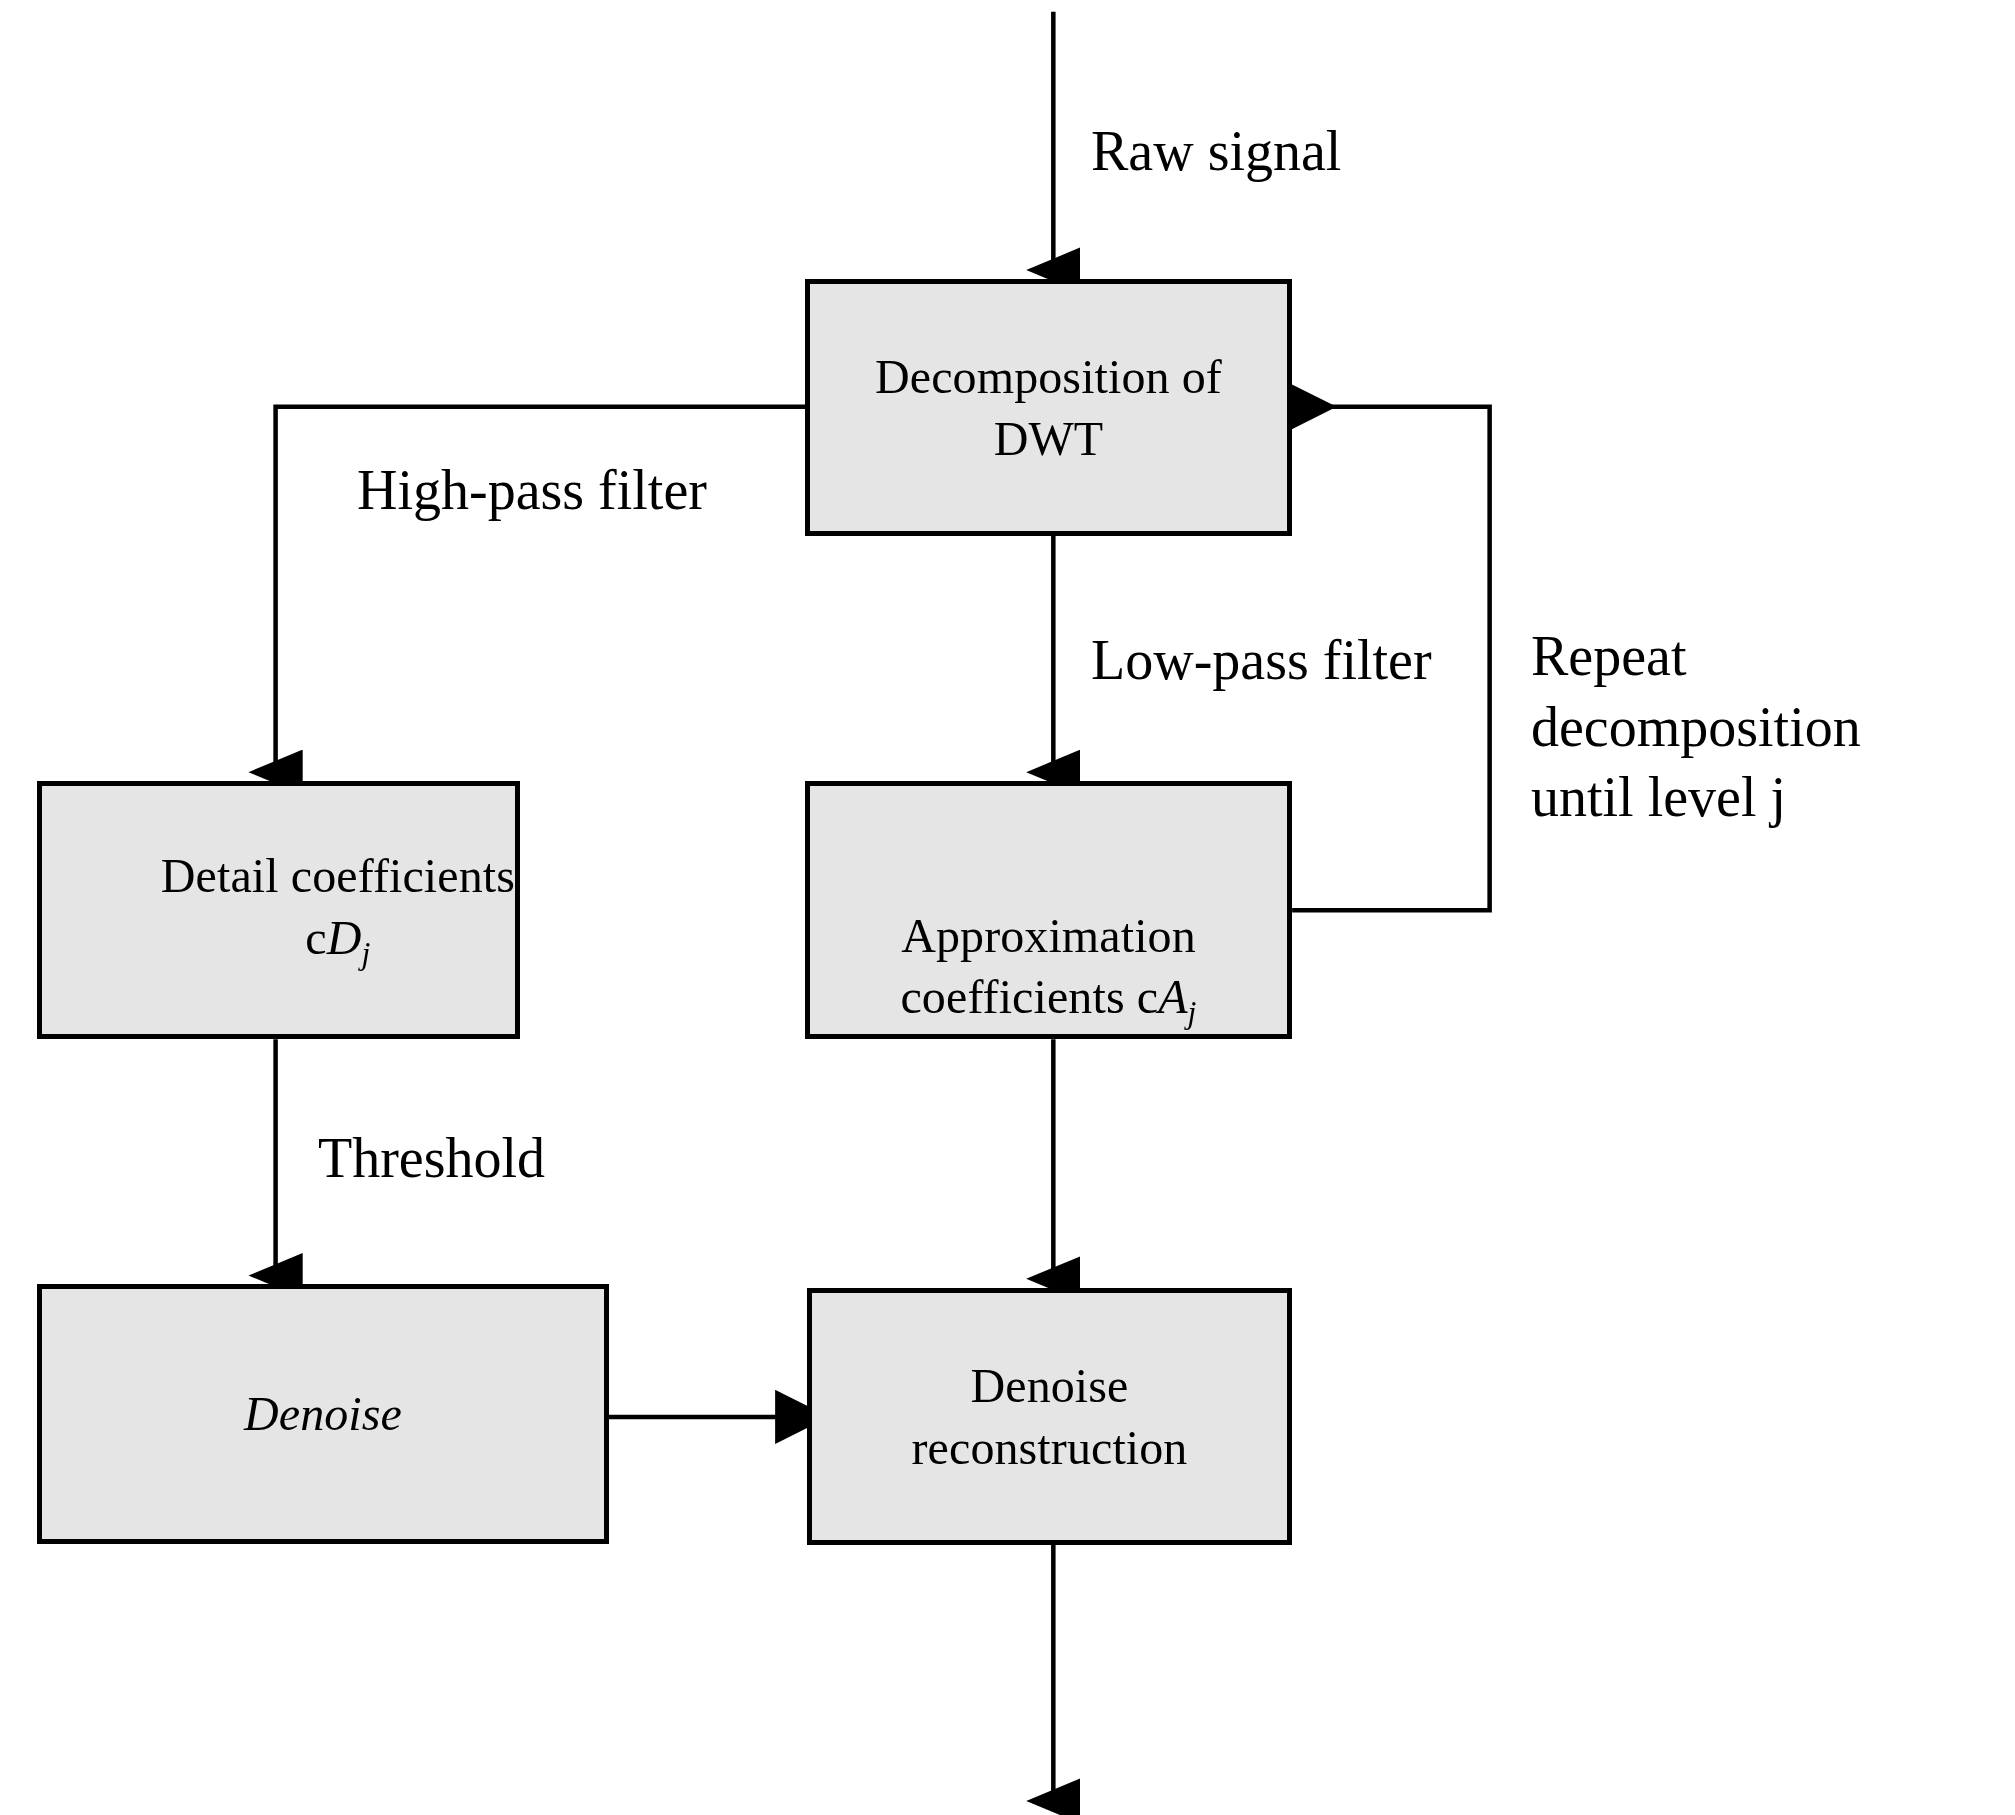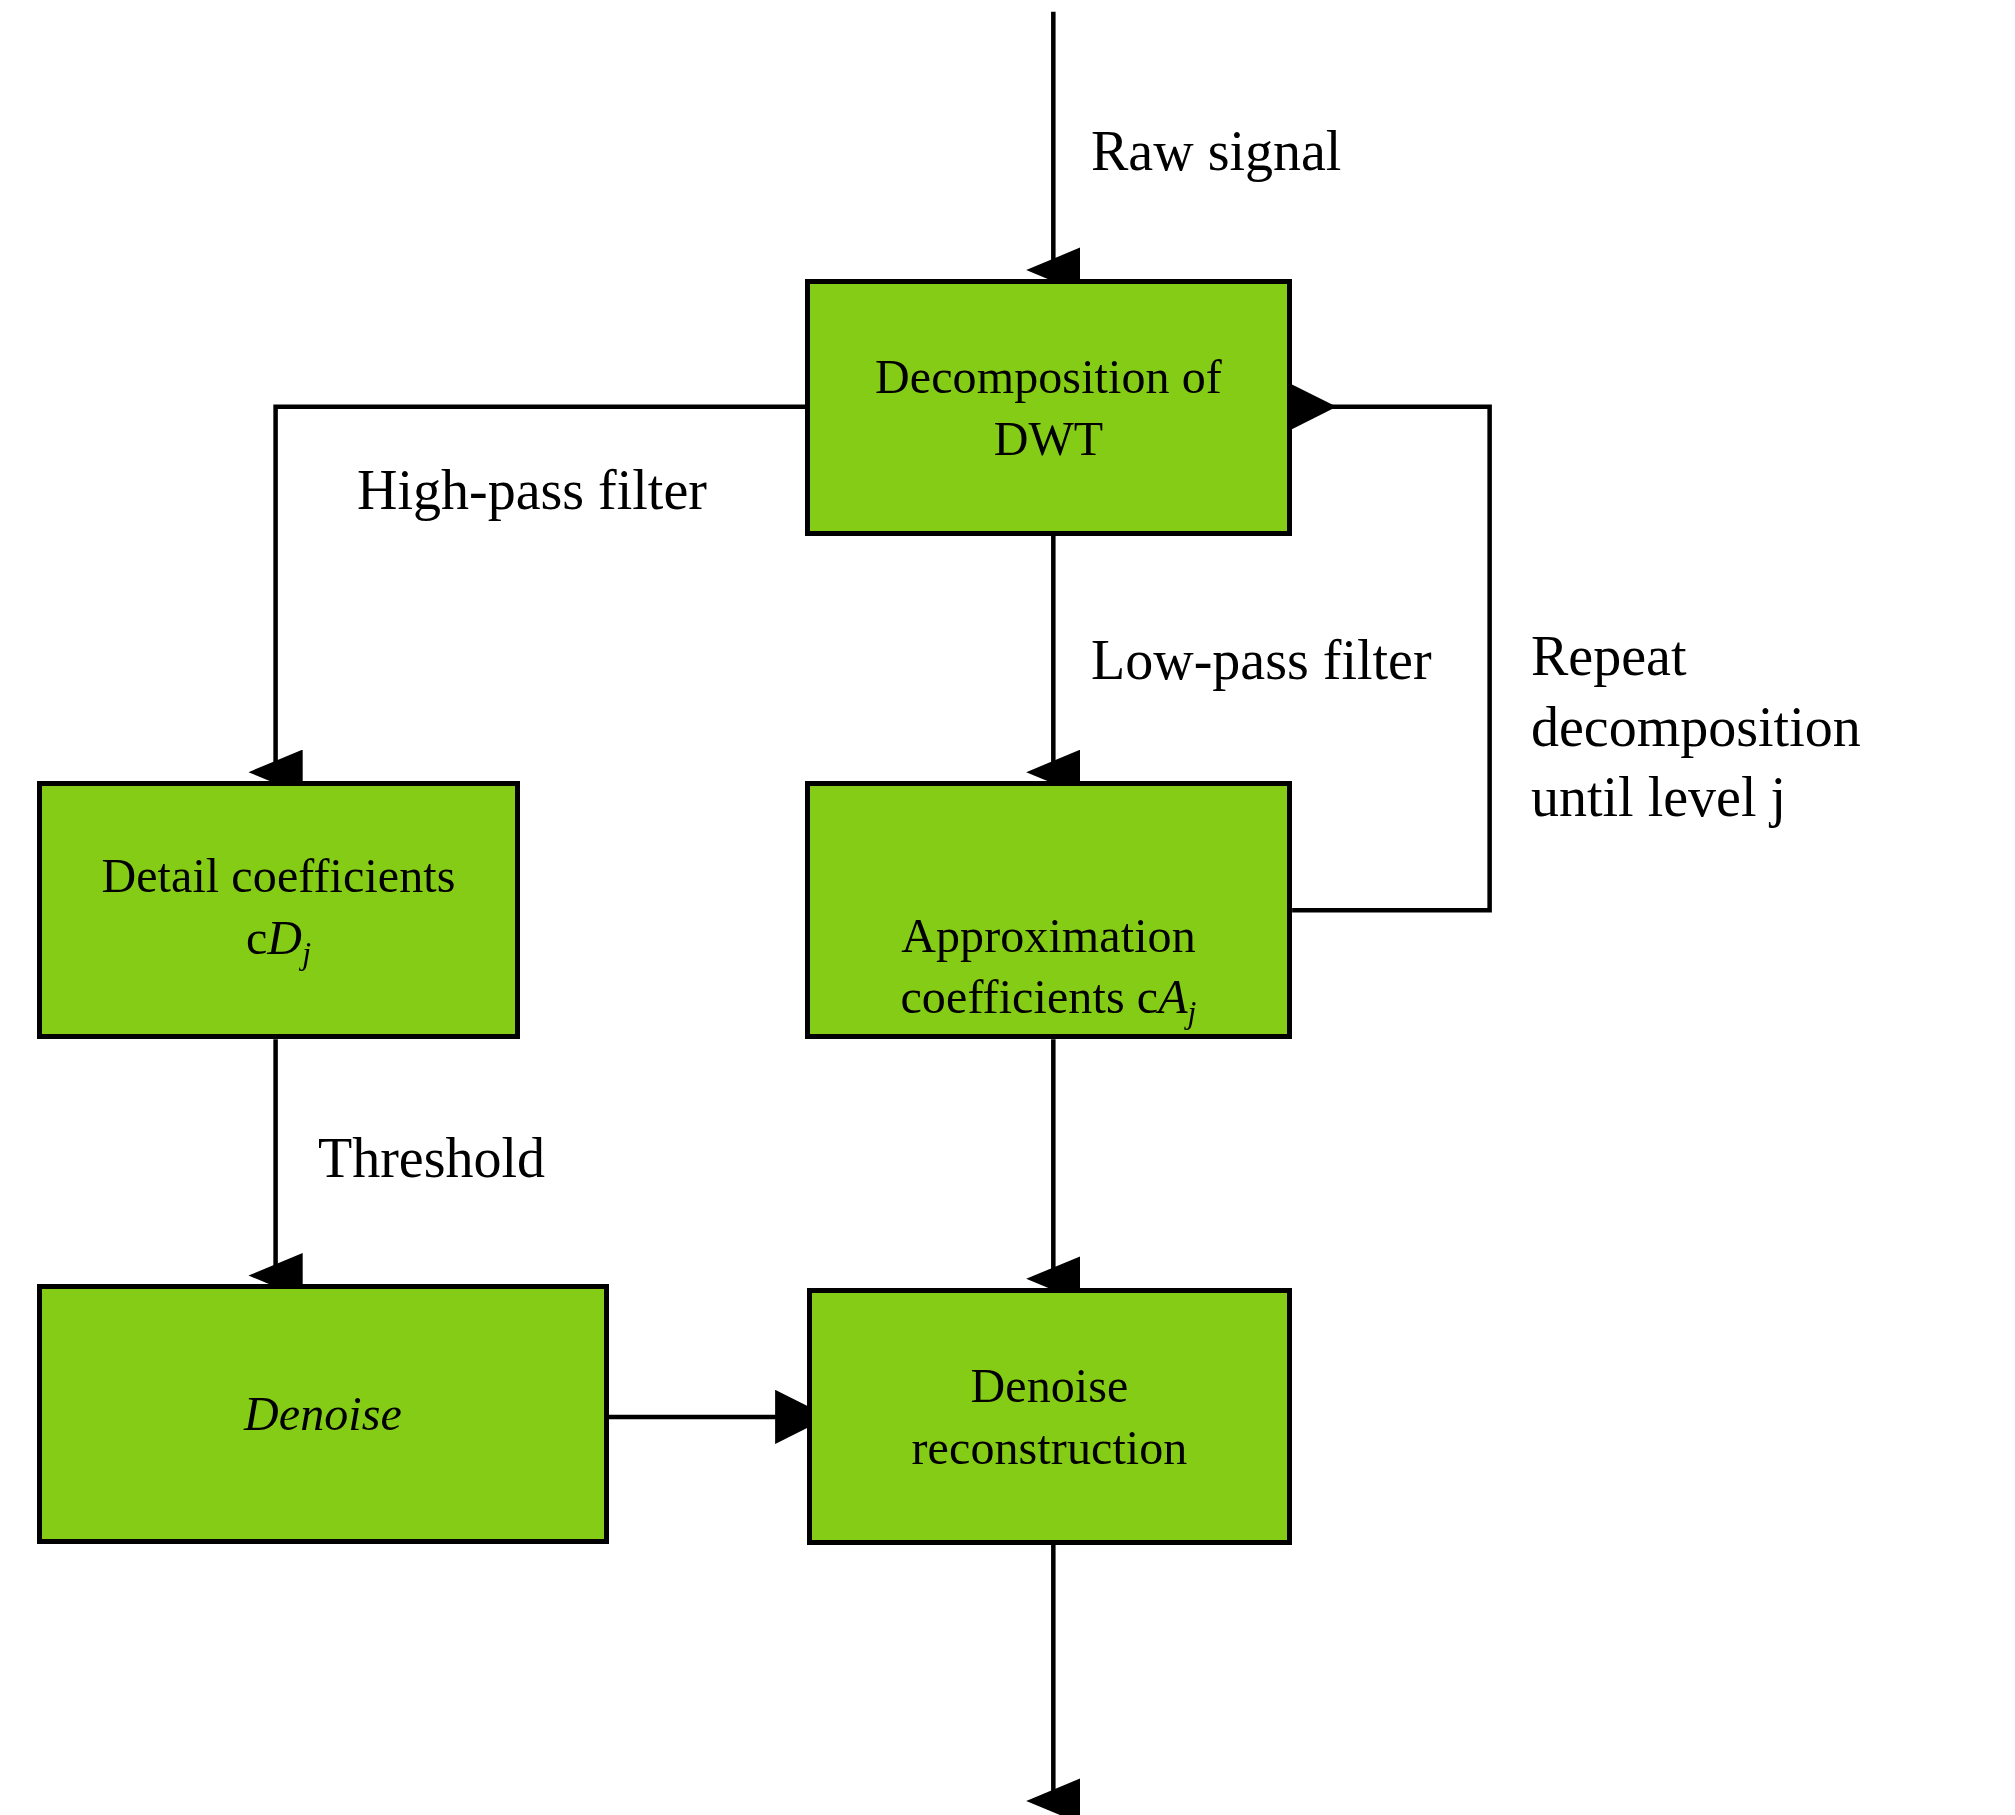--- a/index.html
+++ b/index.html
@@ -1,19 +1,19 @@
 <!DOCTYPE html>
 <html style="font-size:10.3px"><head>
 <meta charset="utf-8">
 <style>
   html,body{margin:0;padding:0;background:#ffffff;}
   body{font-family:"Liberation Serif","DejaVu Serif",serif;color:#000;}
   #stage{position:relative;width:2015px;height:1816px;background:#fff;overflow:hidden;}
   svg#wires{position:absolute;left:0;top:0;width:2015px;height:1816px;}
-  .box{position:absolute;box-sizing:border-box;border:5.8px solid #000;background:#84cc16;
+  .box{position:absolute;box-sizing:border-box;border:5.8px solid #000;background:#e5e5e5;
        display:flex;align-items:center;justify-content:center;text-align:center;}
   .box .txt{font-size:48px;line-height:1.28;letter-spacing:0.1px;}
   .lbl{position:absolute;font-size:56px;line-height:1.26;white-space:pre;}
   .lbl.wrap{white-space:normal;}
   i.sym{font-style:italic;}
   .sub{font-style:italic;font-size:0.66em;vertical-align:-0.32em;}
 </style>
 </head>
 <body>
 
@@ -49,21 +49,21 @@
     <line x1="1632" y1="2393" x2="1632" y2="2790" stroke="#000" stroke-width="7" marker-end="url(#ahD)"></line>
   </svg>
 
   <div class="box" style="left:805px;top:279px;width:487px;height:257px;">
     <div class="txt">
       <span>Decomposition of</span><br>
       <span>DWT</span>
     </div>
   </div>
 
-  <div class="box" style="left:37px;top:781px;width:483px;height:258px;">
+  <div class="box" style="left:37px;top:781px;width:483px;height:258px;justify-content:flex-end;">
     <div class="txt">
       <span>Detail coefficients</span><br>
       <span><span>c</span><i class="sym">D</i><span class="sub">j</span></span>
     </div>
   </div>
 
   <div class="box" style="left:805px;top:781px;width:487px;height:258px;align-items:flex-end;">
     <div class="txt">
       <span>Approximation</span><br>
       <span><span>coefficients c</span><i class="sym">A</i><span class="sub">j</span></span>

